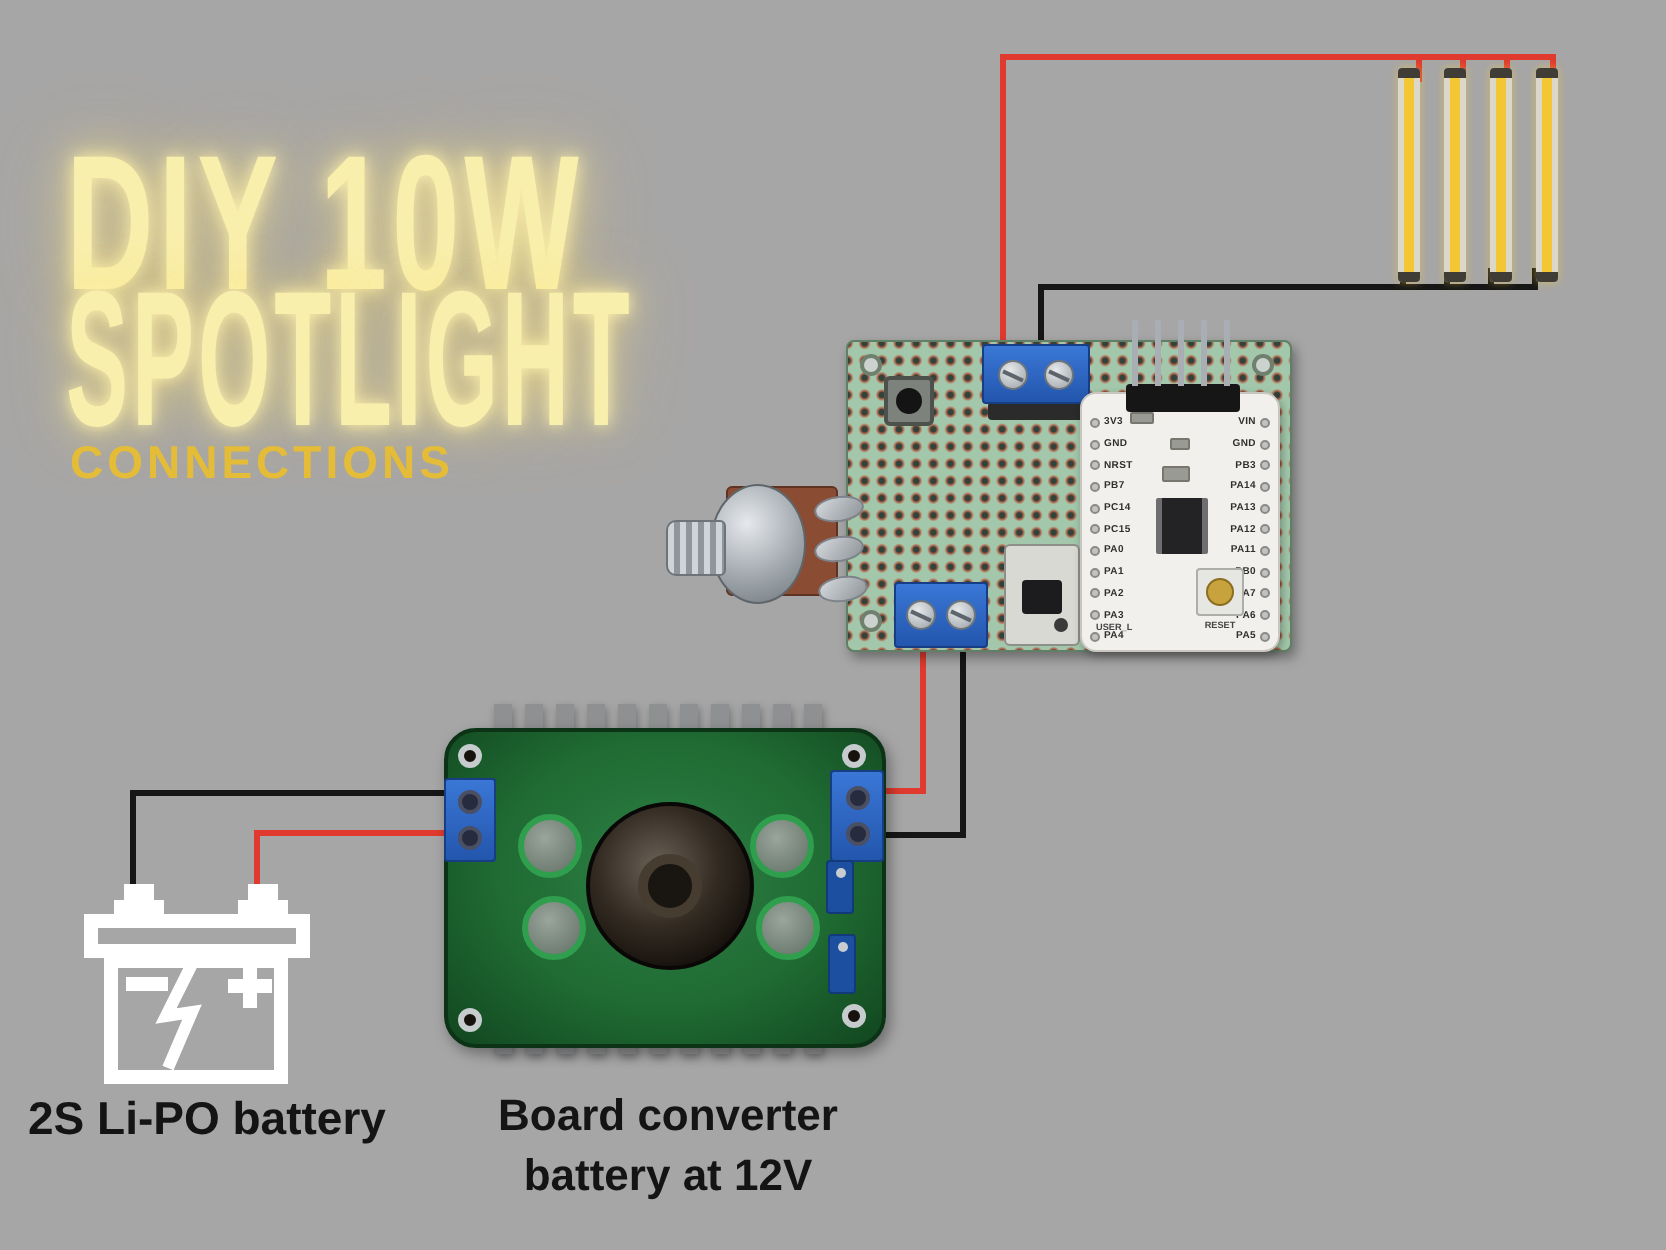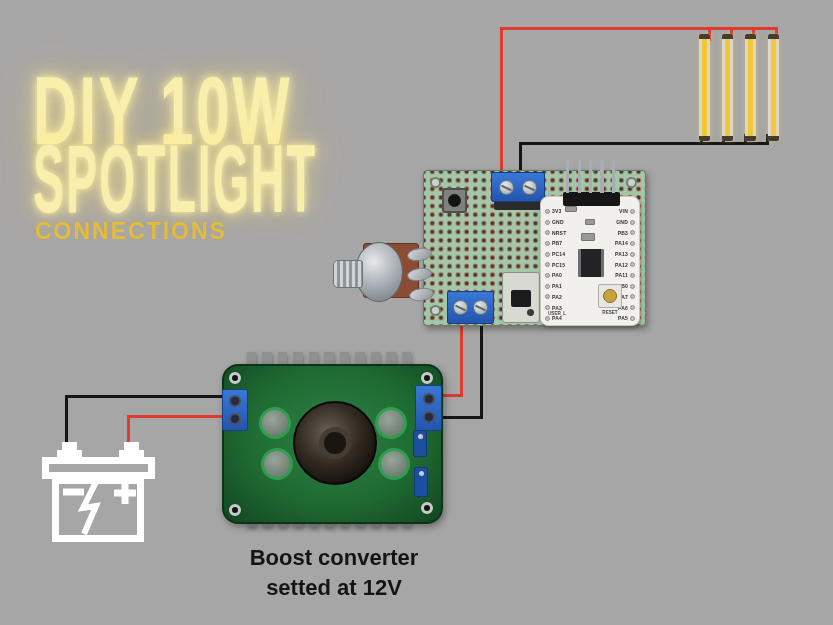--- a/index.html
+++ b/index.html
@@ -326,30 +326,31 @@
       <span class="term-hole"></span>
     </div>
     <div class="terminal-blue" id="boost-term-right">
       <span class="term-hole"></span>
       <span class="term-hole"></span>
     </div>
     <div class="trimmer" id="trimmer1"></div>
     <div class="trimmer" id="trimmer2"></div>
   </div>
   <div class="diagram-label" id="label-boost">
-    <div>Boost converter</div>
-    <div>setted at 12V</div>
+    <div>Board converter</div>
+    <div>battery at 12V</div>
   </div>
 
   <div id="battery">
     <svg width="118" height="110" viewBox="0 0 118 110">
       <path d="M17 23 v-7 h5 v-8 h15 v8 h5 v7 z" fill="#ffffff"></path>
       <path d="M79 23 v-7 h5 v-8 h15 v8 h5 v7 z" fill="#ffffff"></path>
       <rect x="5.5" y="26.5" width="106" height="15" fill="none" stroke="#ffffff" stroke-width="7"></rect>
       <rect x="15.5" y="46.5" width="85" height="58" fill="none" stroke="#ffffff" stroke-width="7"></rect>
       <line x1="23" y1="58" x2="44" y2="58" stroke="#ffffff" stroke-width="7"></line>
       <line x1="85" y1="48" x2="85" y2="70" stroke="#ffffff" stroke-width="7"></line>
       <line x1="74" y1="59" x2="96" y2="59" stroke="#ffffff" stroke-width="7"></line>
       <polyline points="58,44 43,74 56,72 44,100" fill="none" stroke="#ffffff" stroke-width="6"></polyline>
     </svg>
   </div>
+  <div class="diagram-label" id="label-battery">2S Li-PO battery</div>
 
 </div>
 
 </body></html>

